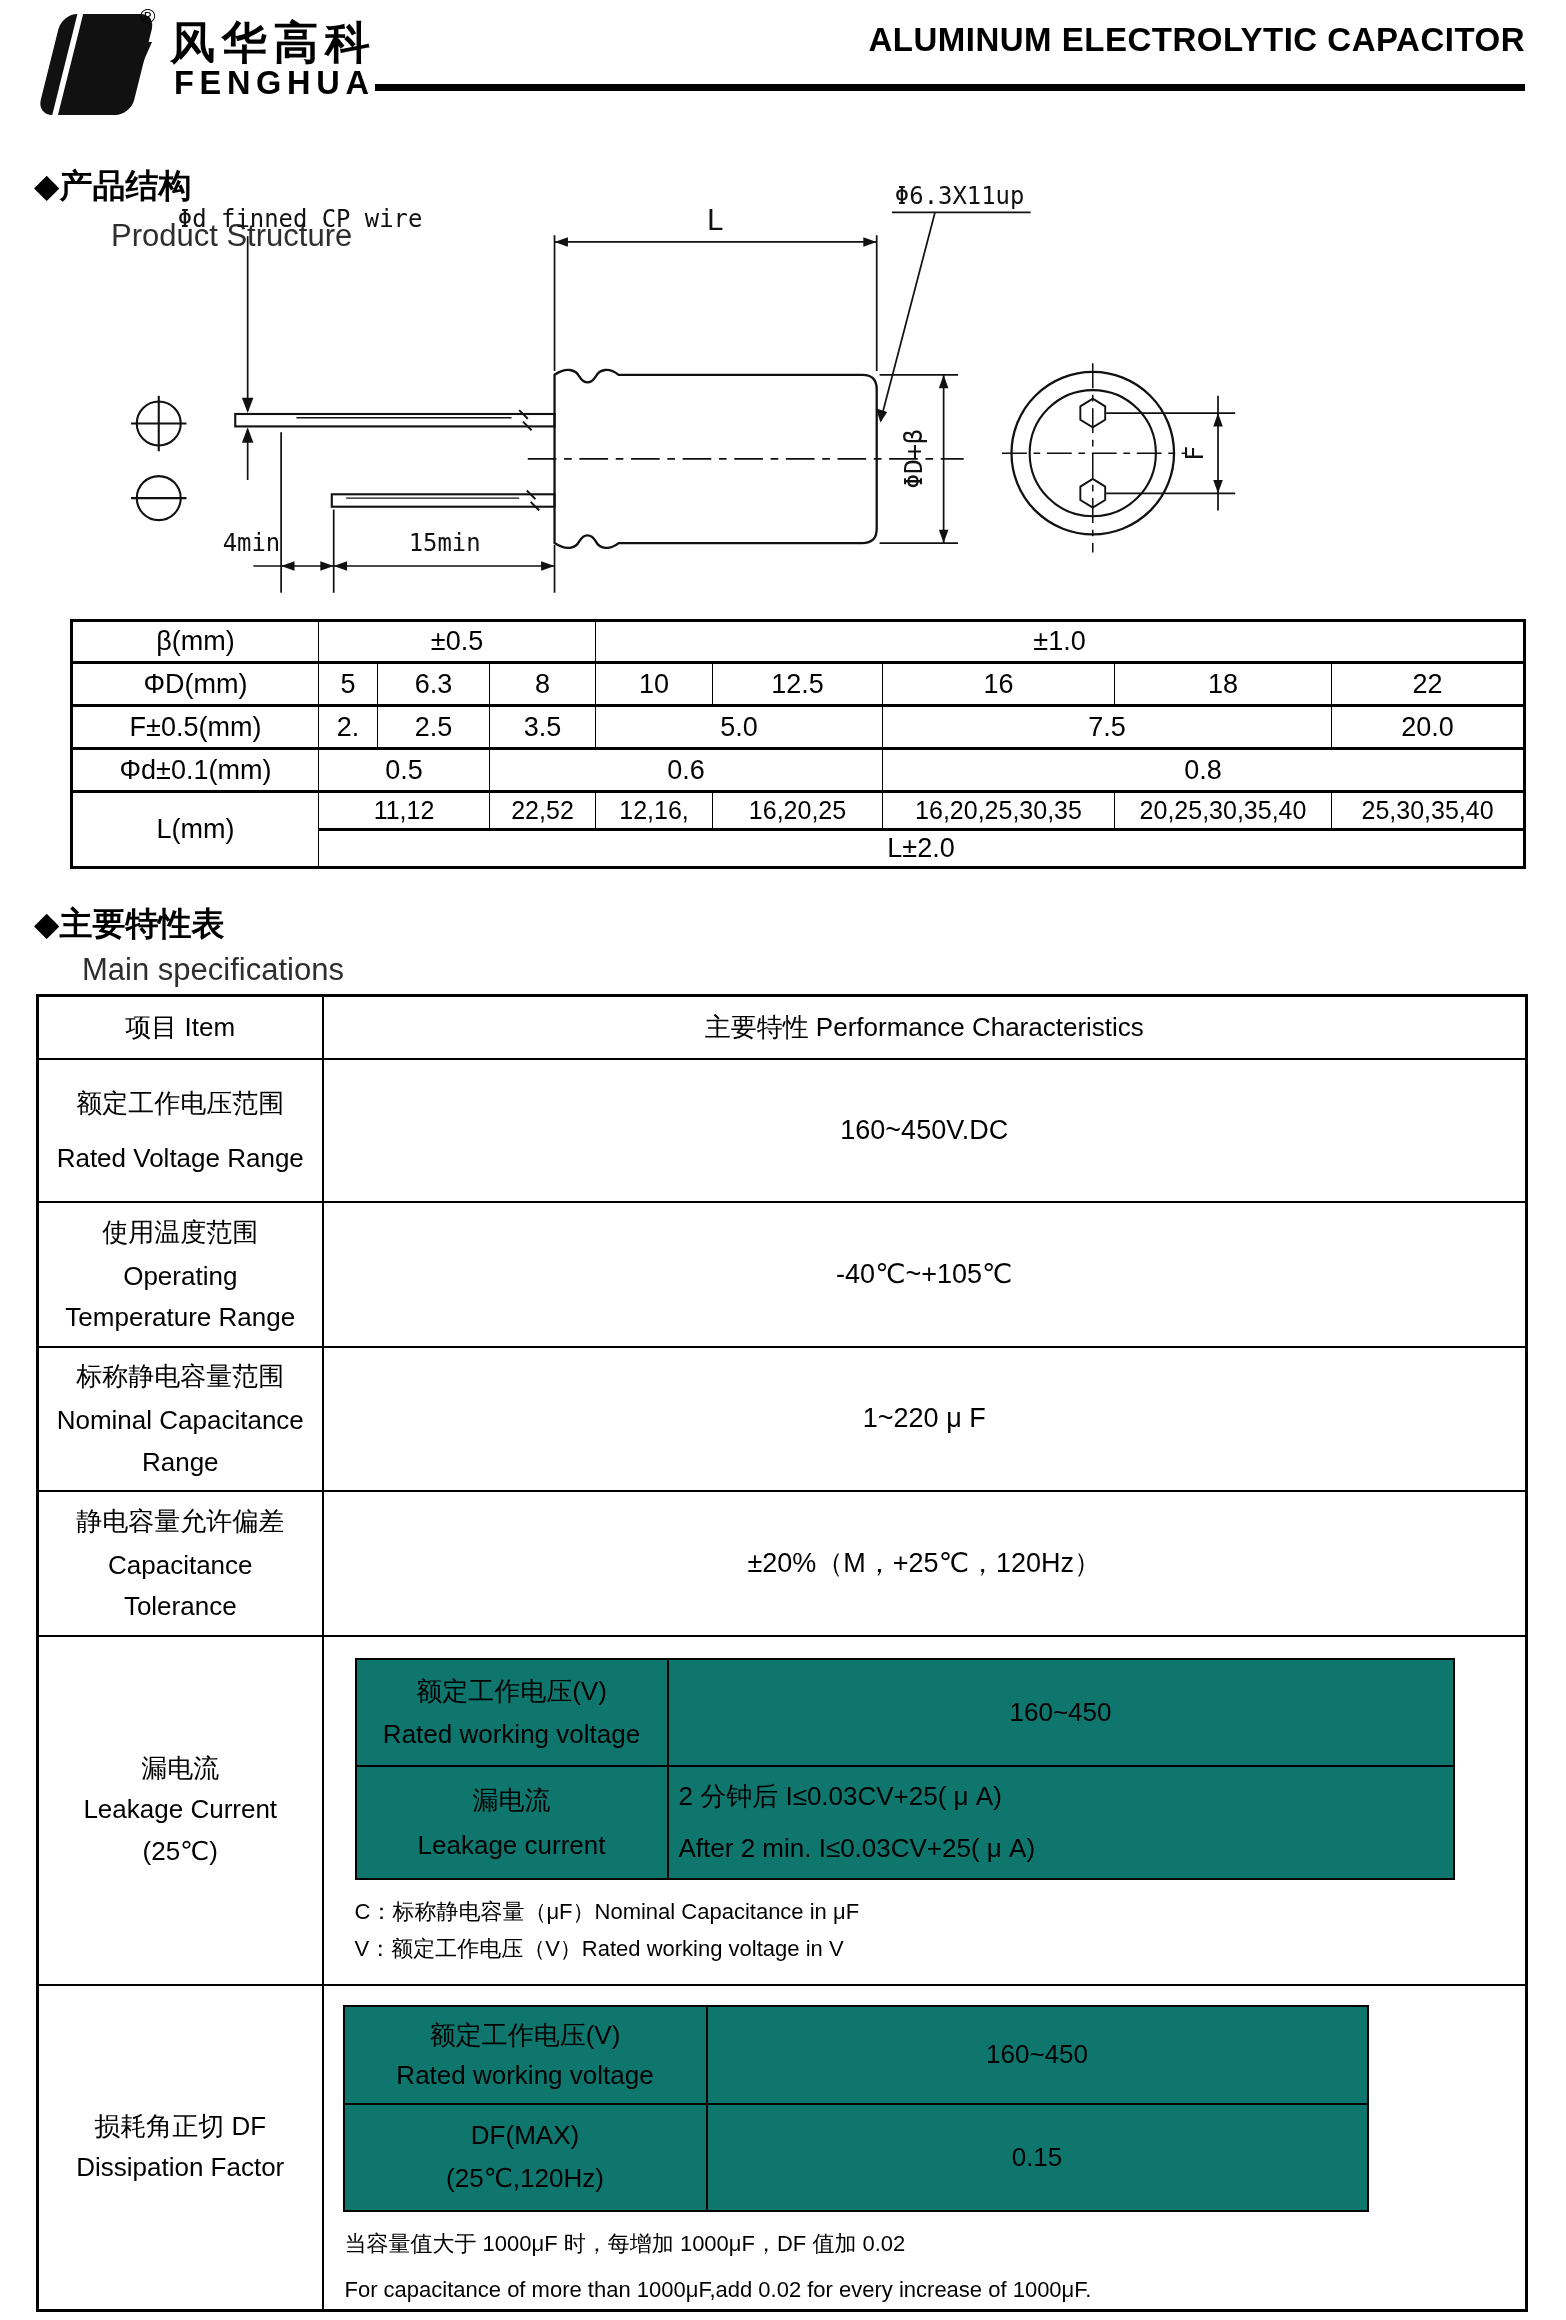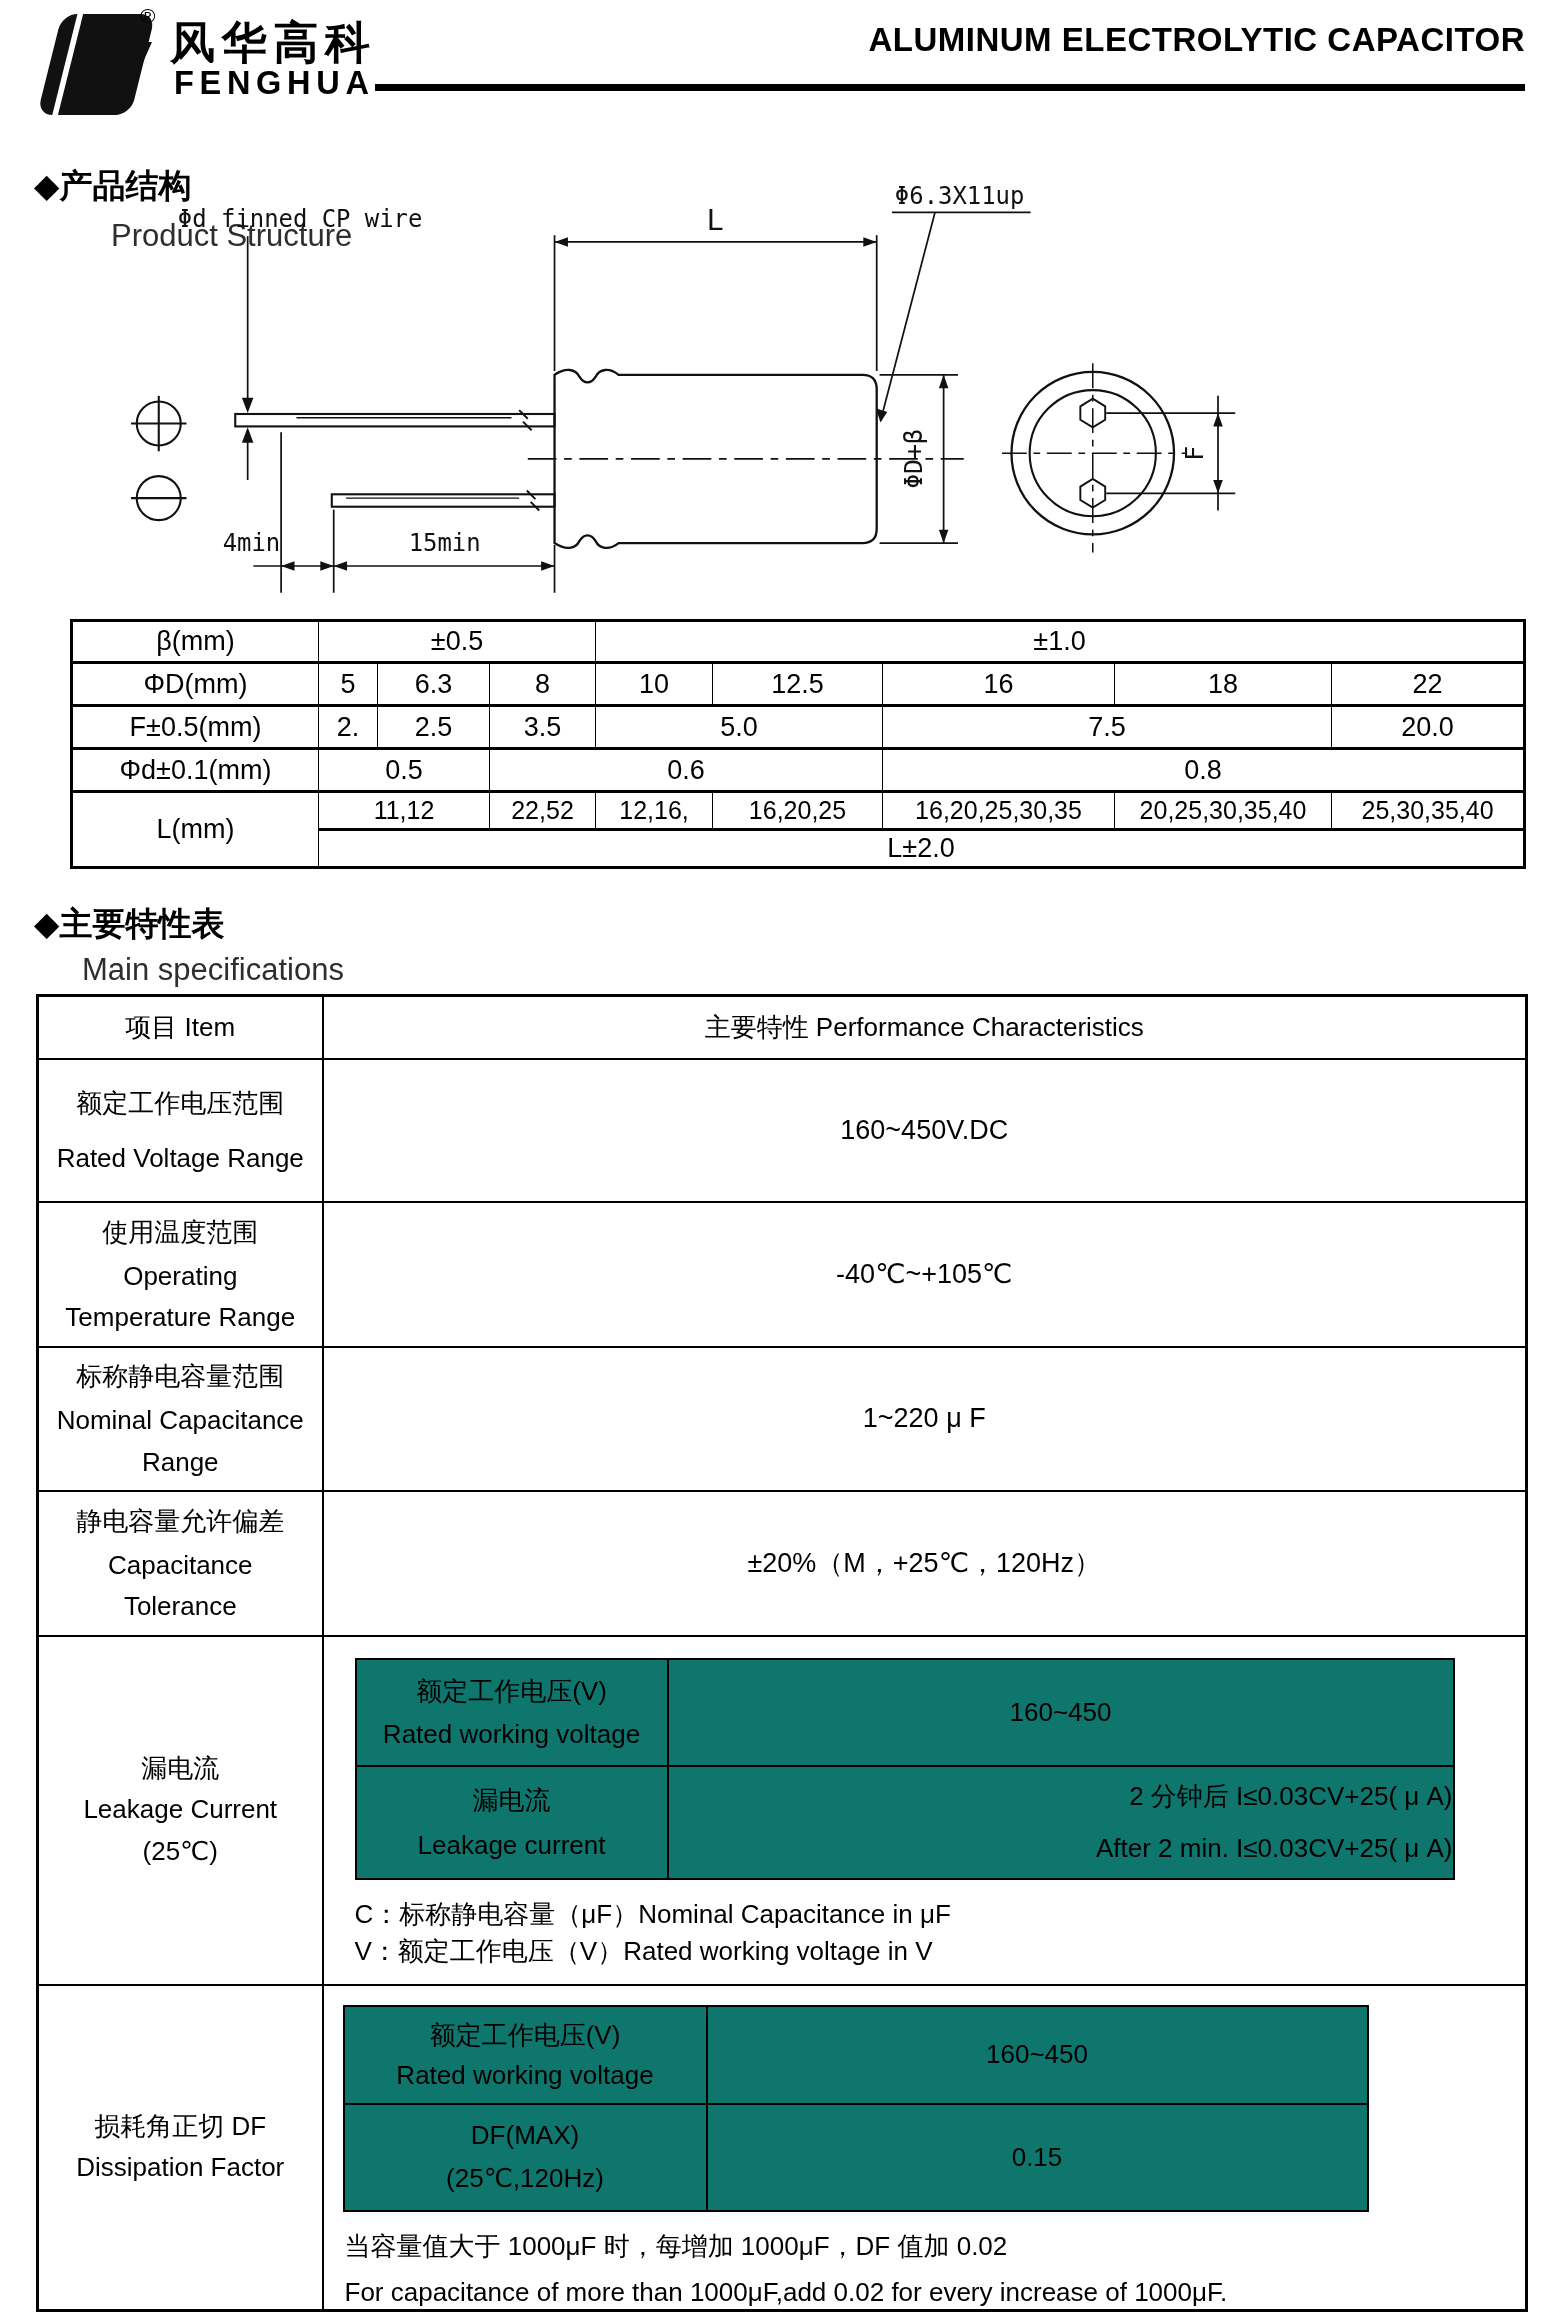--- a/index.html
+++ b/index.html
@@ -22,22 +22,22 @@
            text-align:center;vertical-align:middle;padding:0;}
   .dims{border:3.8px solid #000;}
   
   .spec{left:36px;top:994px;width:1489px;font-size:26px;border:3.8px solid #000;}
   .spec td{border:2.9px solid #000;text-align:center;vertical-align:middle;padding:0;}
   .sp{display:flex;flex-direction:column;justify-content:space-evenly;align-items:center;margin:0 auto;}
   .cc{line-height:1.6;text-align:center;}
   .leakcell,.dfcell{position:relative;}
   .nested{position:absolute;border:2.9px solid #000;background:#0f766e;font-size:26px;}
   .nested td{border:2.9px solid #000;}
-  .noteline{position:absolute;font-size:26px;text-align:left;white-space:nowrap;}
-  .lval{line-height:2.0;text-align:right;padding-left:27px;}
+  .noteline{position:absolute;font-size:22px;text-align:left;white-space:nowrap;}
+  .lval{line-height:2.0;text-align:left;padding-left:10px;}
   .val{font-size:27px;}
   svg text{font-family:"DejaVu Sans Mono","Liberation Mono",monospace;fill:#111;}
 </style>
 </head>
 <body>
 
 <div class="page">
 
   <div class="abs" style="left:25px;top:9.6px;width:143px;height:110px;">
     <svg width="143" height="110" viewBox="0 0 150 115">

